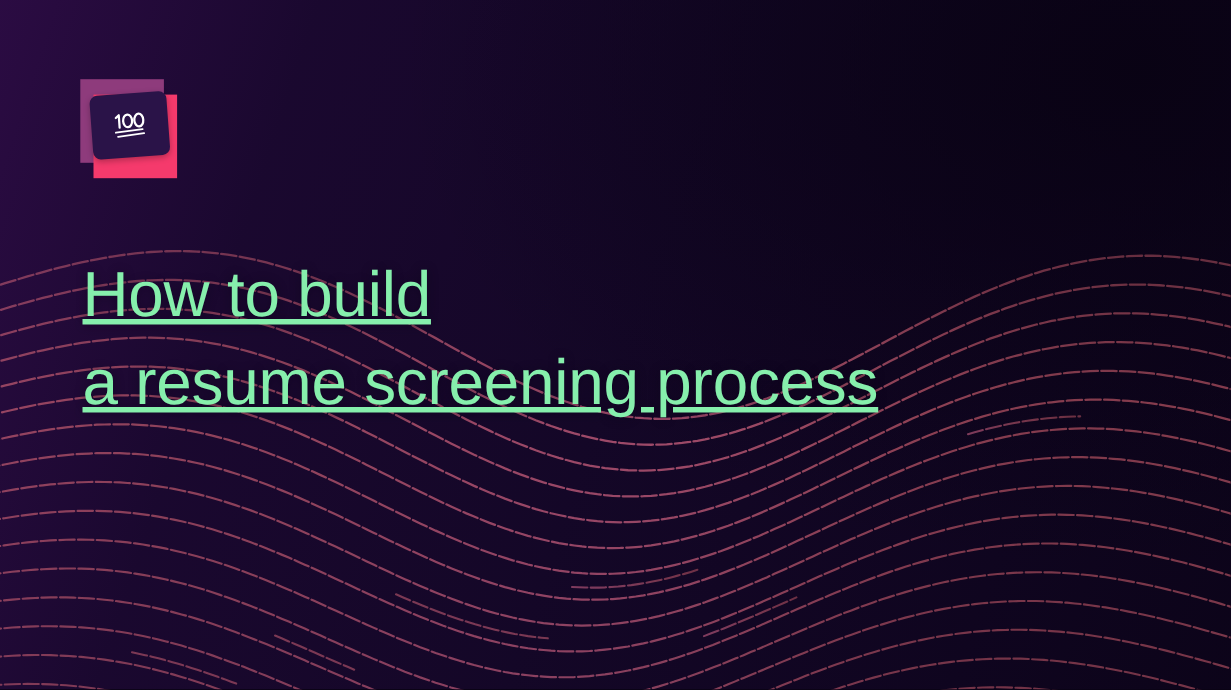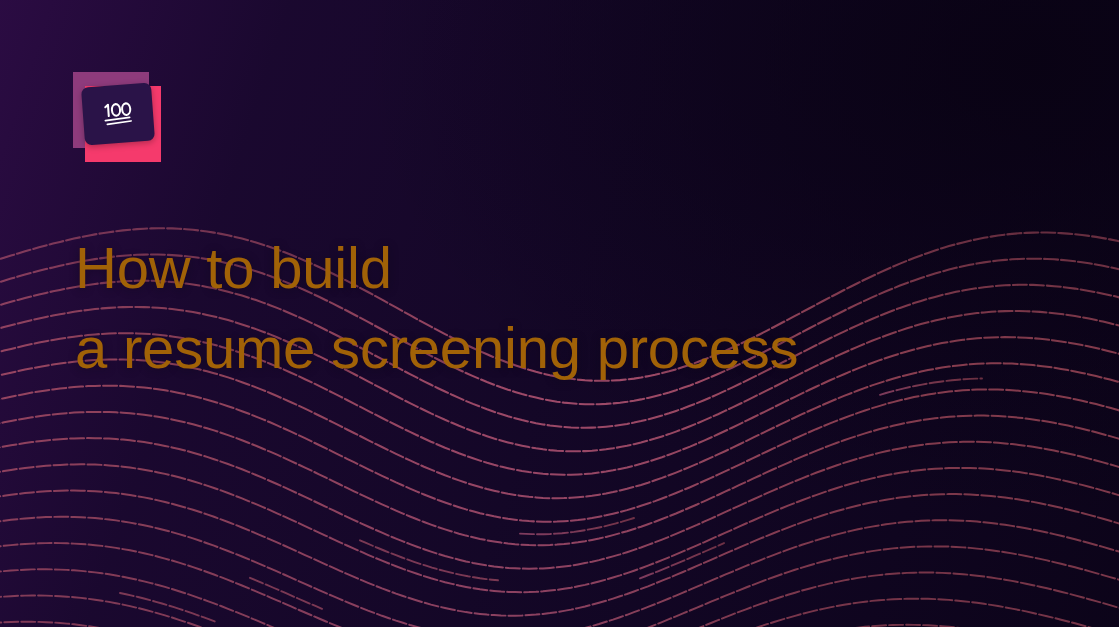--- a/index.html
+++ b/index.html
@@ -91,27 +91,28 @@
     height: 30px;
     display: block;
   }
 
   
   .headline {
     position: absolute;
     left: 75px;
     top: 228px;
     width: 880px;
-    color: #a16207;
+    color: #86efac;
     font-size: 58px;
     font-weight: 300;
     line-height: 80px;
     letter-spacing: -0.2px;
     white-space: pre-line;
     text-shadow: 0 1px 10px rgba(12,3,24,0.45);
+    text-decoration: underline;
   }
 </style>
 </head>
 <body>
 
 <div id="canvas">
 
   <div class="bg-base"></div>
   <div class="bg-overlay"></div>
   <div class="bg-vignette"></div>

